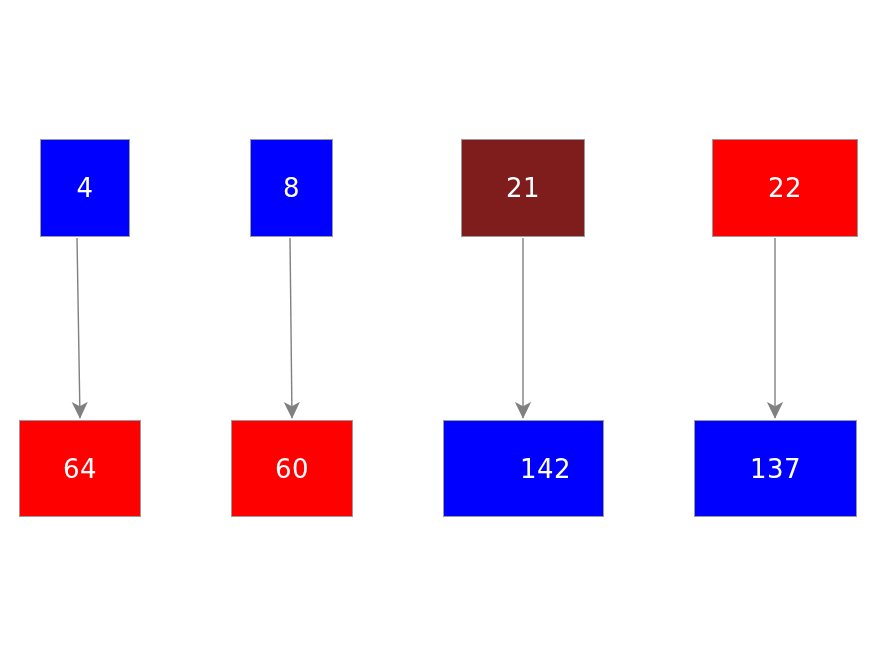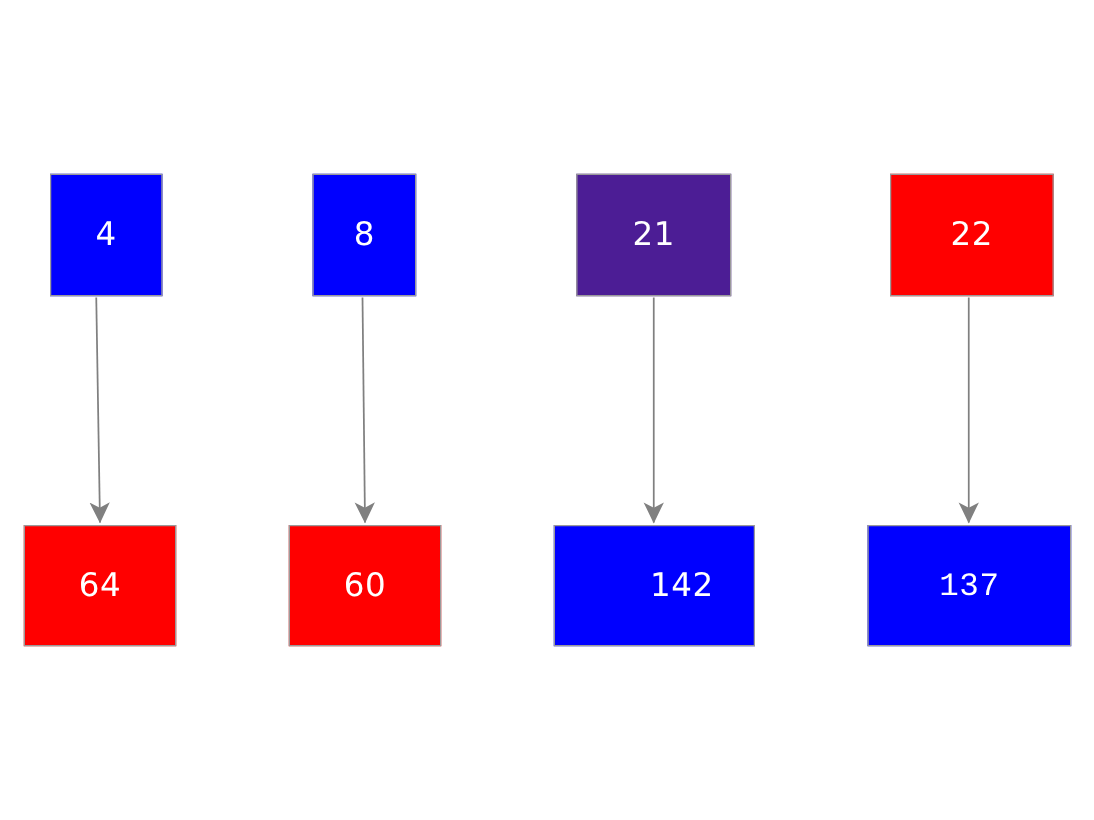--- a/index.html
+++ b/index.html
@@ -66,33 +66,33 @@
       </g>
   </svg>
 
   <div id="nodes">
       <div class="node" style="left: 40px; top: 139px; width: 90px; height: 98px; background: rgb(0, 0, 255); border-color: rgb(154, 154, 154);">
         <span class="node-label" style="color: rgb(255, 255, 255);">4</span>
       </div>
       <div class="node" style="left: 250px; top: 139px; width: 83px; height: 98px; background: rgb(0, 0, 255); border-color: rgb(154, 154, 154);">
         <span class="node-label" style="color: rgb(255, 255, 255);">8</span>
       </div>
-      <div class="node" style="left: 461px; top: 139px; width: 124px; height: 98px; background: #4c1d95; border-color: rgb(154, 154, 154);">
+      <div class="node" style="left: 461px; top: 139px; width: 124px; height: 98px; background: #7f1d1d; border-color: rgb(154, 154, 154);">
         <span class="node-label" style="color: rgb(255, 255, 255);">21</span>
       </div>
-      <div class="node" style="left: 712px; top: 139px; width: 131px; height: 98px; background: rgb(255, 0, 0); border-color: rgb(154, 154, 154);">
+      <div class="node" style="left: 712px; top: 139px; width: 146px; height: 98px; background: rgb(255, 0, 0); border-color: rgb(154, 154, 154);">
         <span class="node-label" style="color: rgb(255, 255, 255);">22</span>
       </div>
       <div class="node" style="left: 19px; top: 420px; width: 122px; height: 97px; background: rgb(255, 0, 0); border-color: rgb(154, 154, 154);">
         <span class="node-label" style="color: rgb(255, 255, 255);">64</span>
       </div>
       <div class="node" style="left: 231px; top: 420px; width: 122px; height: 97px; background: rgb(255, 0, 0); border-color: rgb(154, 154, 154); justify-content: center;">
         <span class="node-label" style="color: rgb(255, 255, 255);">60</span>
       </div>
       <div class="node" style="left: 443px; top: 420px; width: 161px; height: 97px; background: rgb(0, 0, 255); border-color: rgb(154, 154, 154); padding-left: 44px;">
         <span class="node-label" style="color: rgb(255, 255, 255);">142</span>
       </div>
-      <div class="node" style="left: 694px; top: 420px; width: 163px; height: 97px; background: rgb(0, 0, 255); border-color: rgb(154, 154, 154); font-family: Liberation Mono, monospace;">
+      <div class="node" style="left: 694px; top: 420px; width: 163px; height: 97px; background: rgb(0, 0, 255); border-color: rgb(154, 154, 154);">
         <span class="node-label" style="color: rgb(255, 255, 255);">137</span>
       </div>
     </div>
 
 </div>
 
 </body></html>

